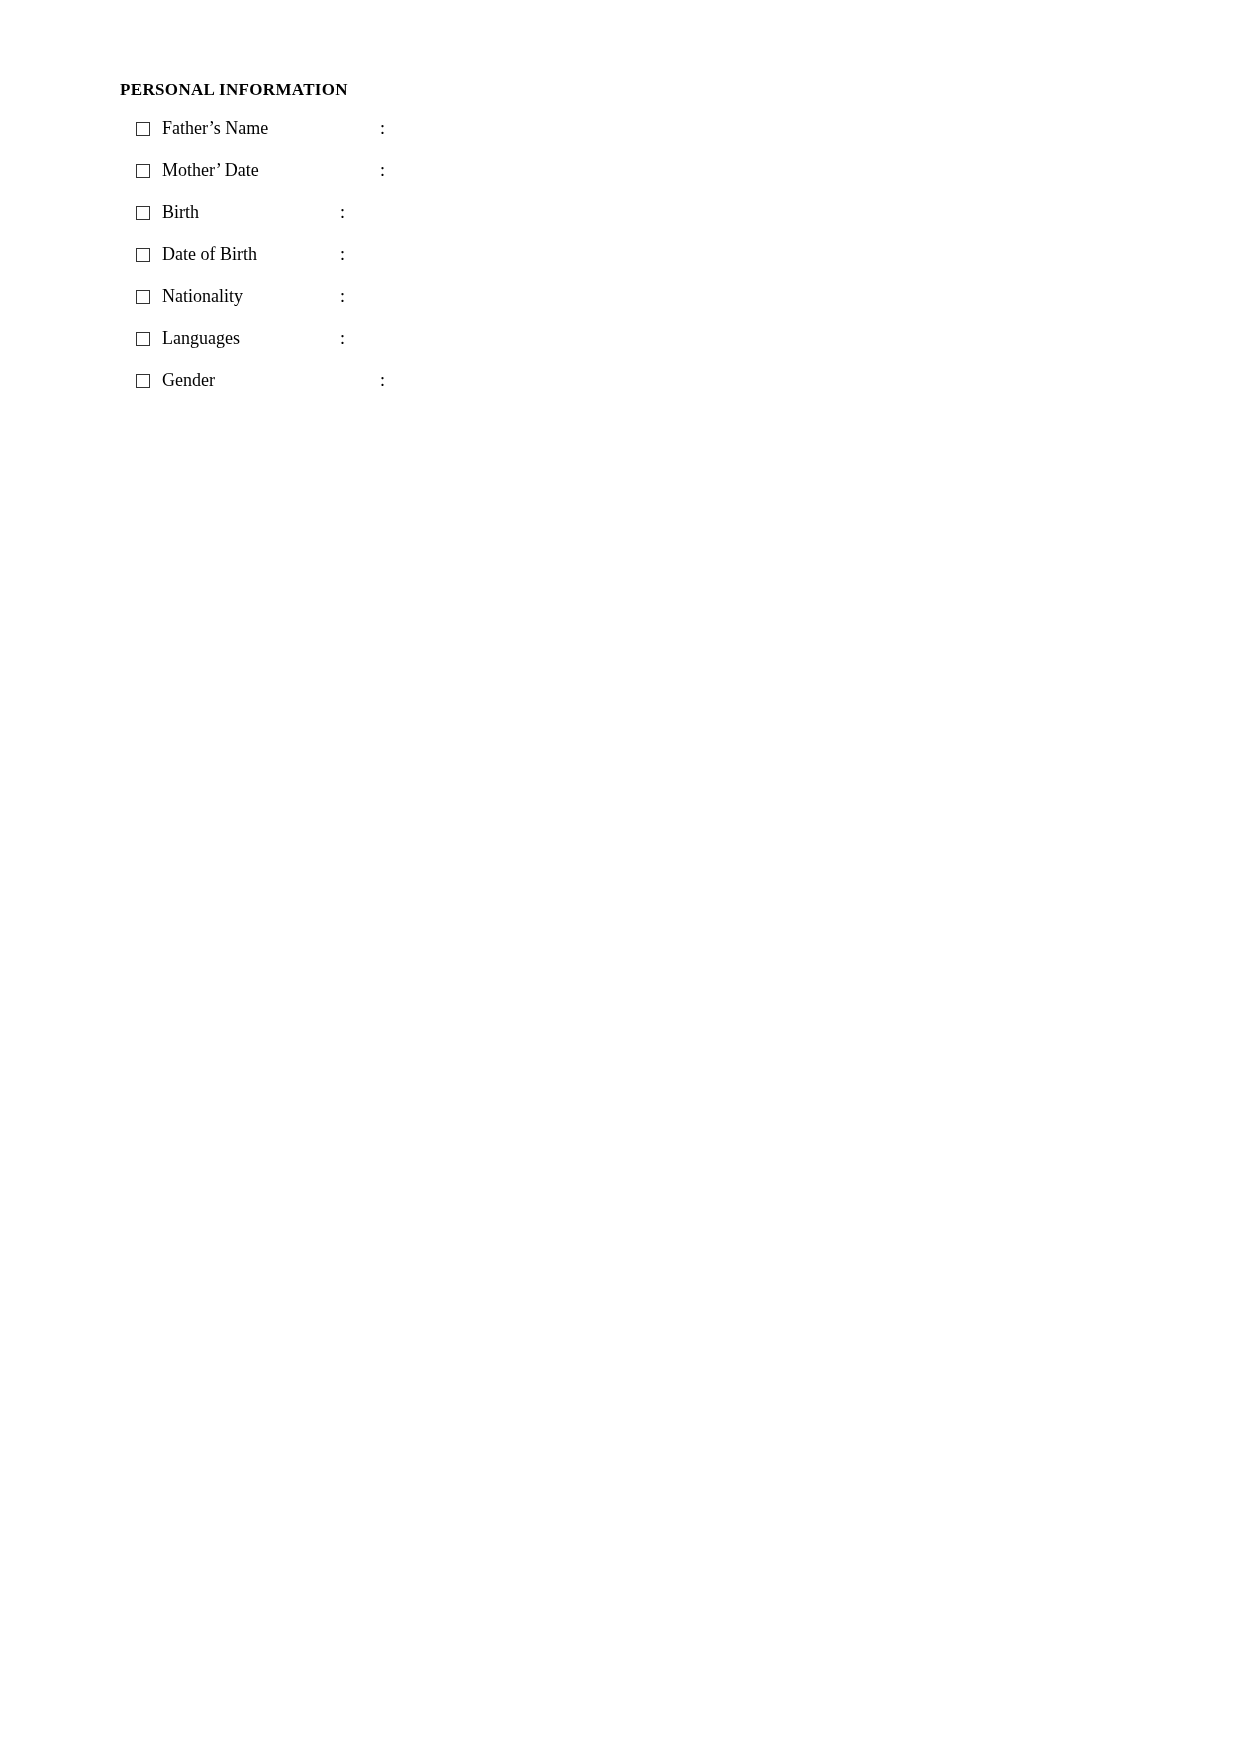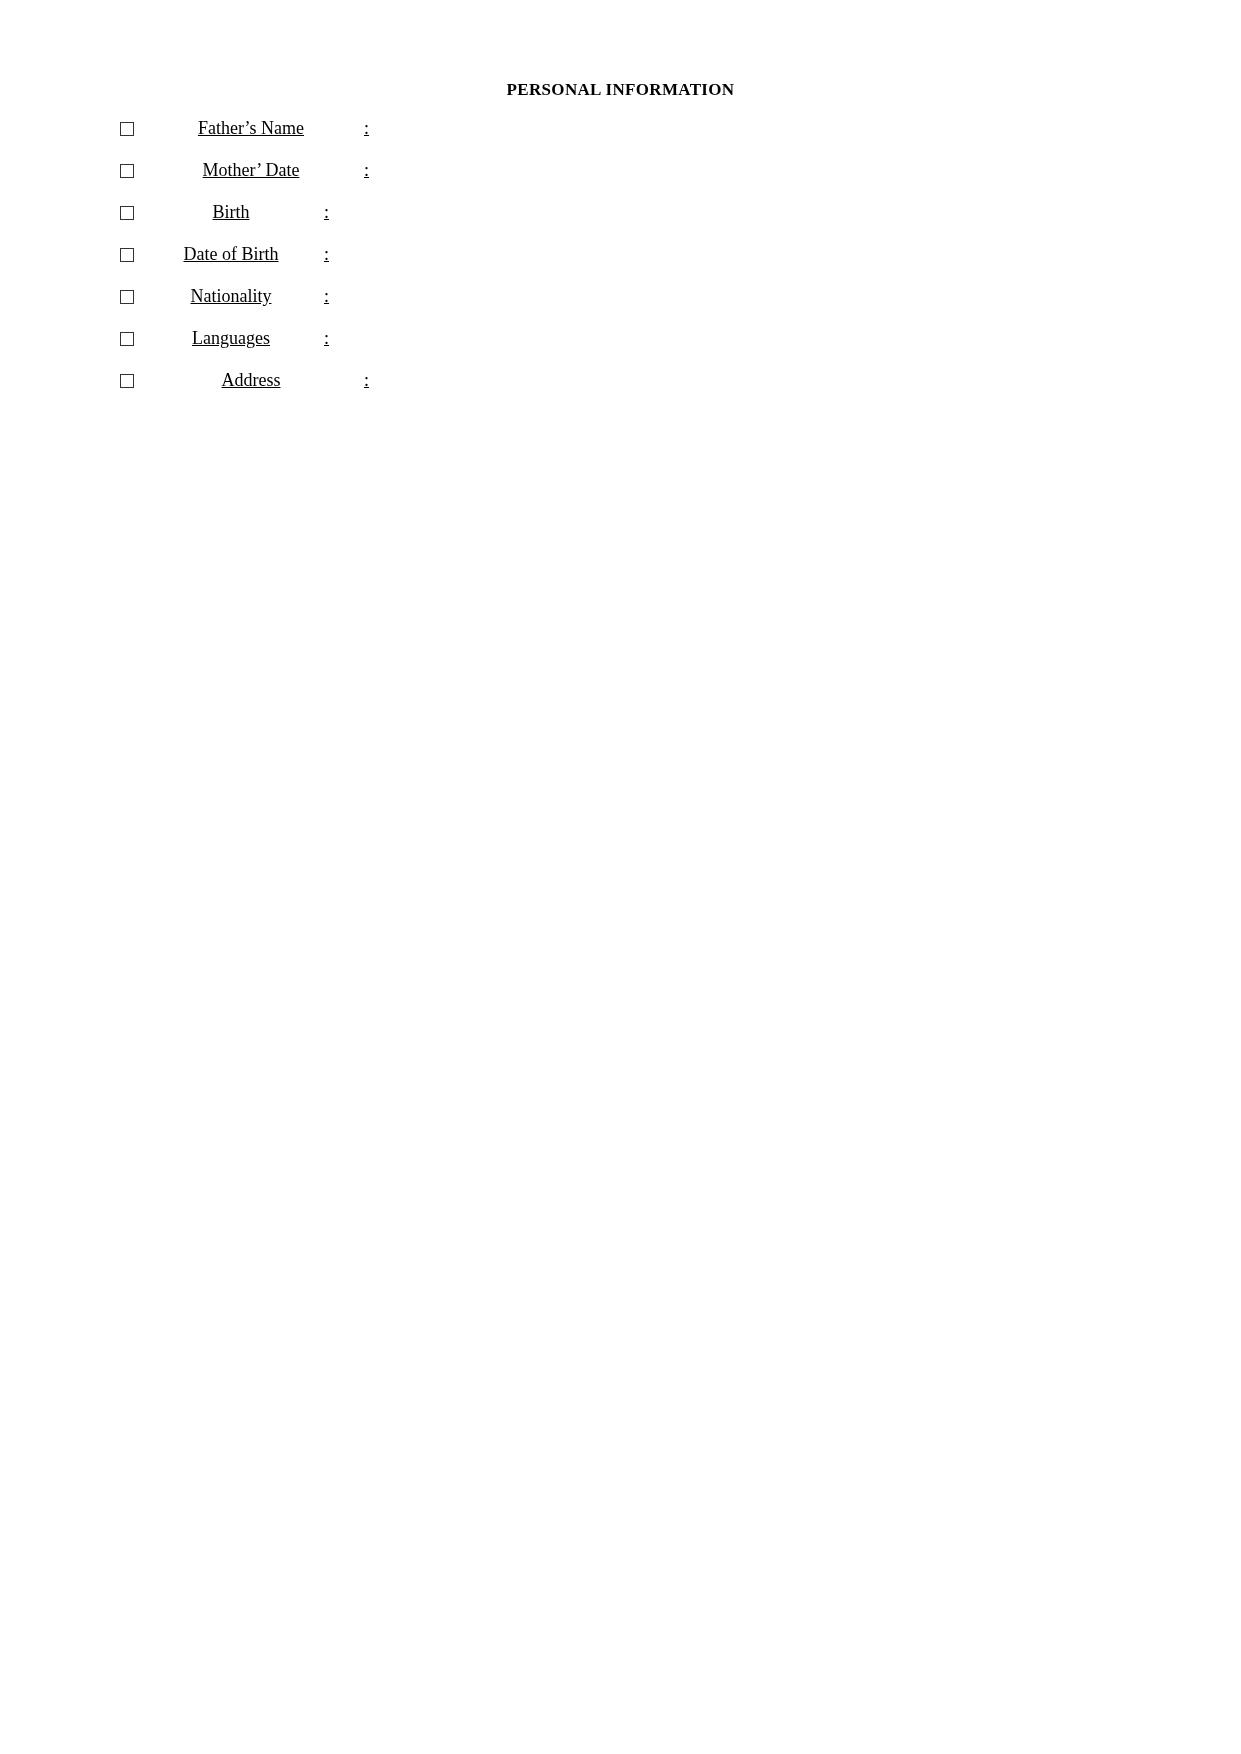--- a/index.html
+++ b/index.html
@@ -1,19 +1,18 @@
 <!DOCTYPE html>
 <html><head>
   <meta charset="utf-8">
   <style>
     * {
       margin: 0;
       padding: 0;
       box-sizing: border-box;
-      text-align: center;
     }
 
     body {
       width: 1241px;
       min-height: 1754px;
       background: #ffffff;
       font-family: "Times New Roman", Times, serif;
       font-size: 18px;
       color: #000000;
     }
@@ -25,22 +24,21 @@
     .section-title {
       font-weight: bold;
       font-size: 17px;
       margin-bottom: 18px;
       letter-spacing: 0.02em;
     }
 
     .info-list {
       list-style: none;
       padding: 0;
-      margin: 0;
-      text-decoration: underline;
+      margin: 16px;
     }
 
     .info-item {
       display: flex;
       align-items: baseline;
       margin-bottom: 6px;
       font-size: 18px;
       min-height: 36px;
     }
 
@@ -103,17 +101,17 @@
         <span class="item-label">Nationality</span>
         <span class="item-colon">:</span>
       </li>
       <li class="info-item">
         <span class="bullet"></span>
         <span class="item-label">Languages</span>
         <span class="item-colon">:</span>
       </li>
       <li class="info-item">
         <span class="bullet"></span>
-        <span class="item-label-wide">Address</span>
+        <span class="item-label-wide">Gender</span>
         <span class="item-colon">:</span>
       </li>
     </ul>
 </div>
 
 </body></html>

